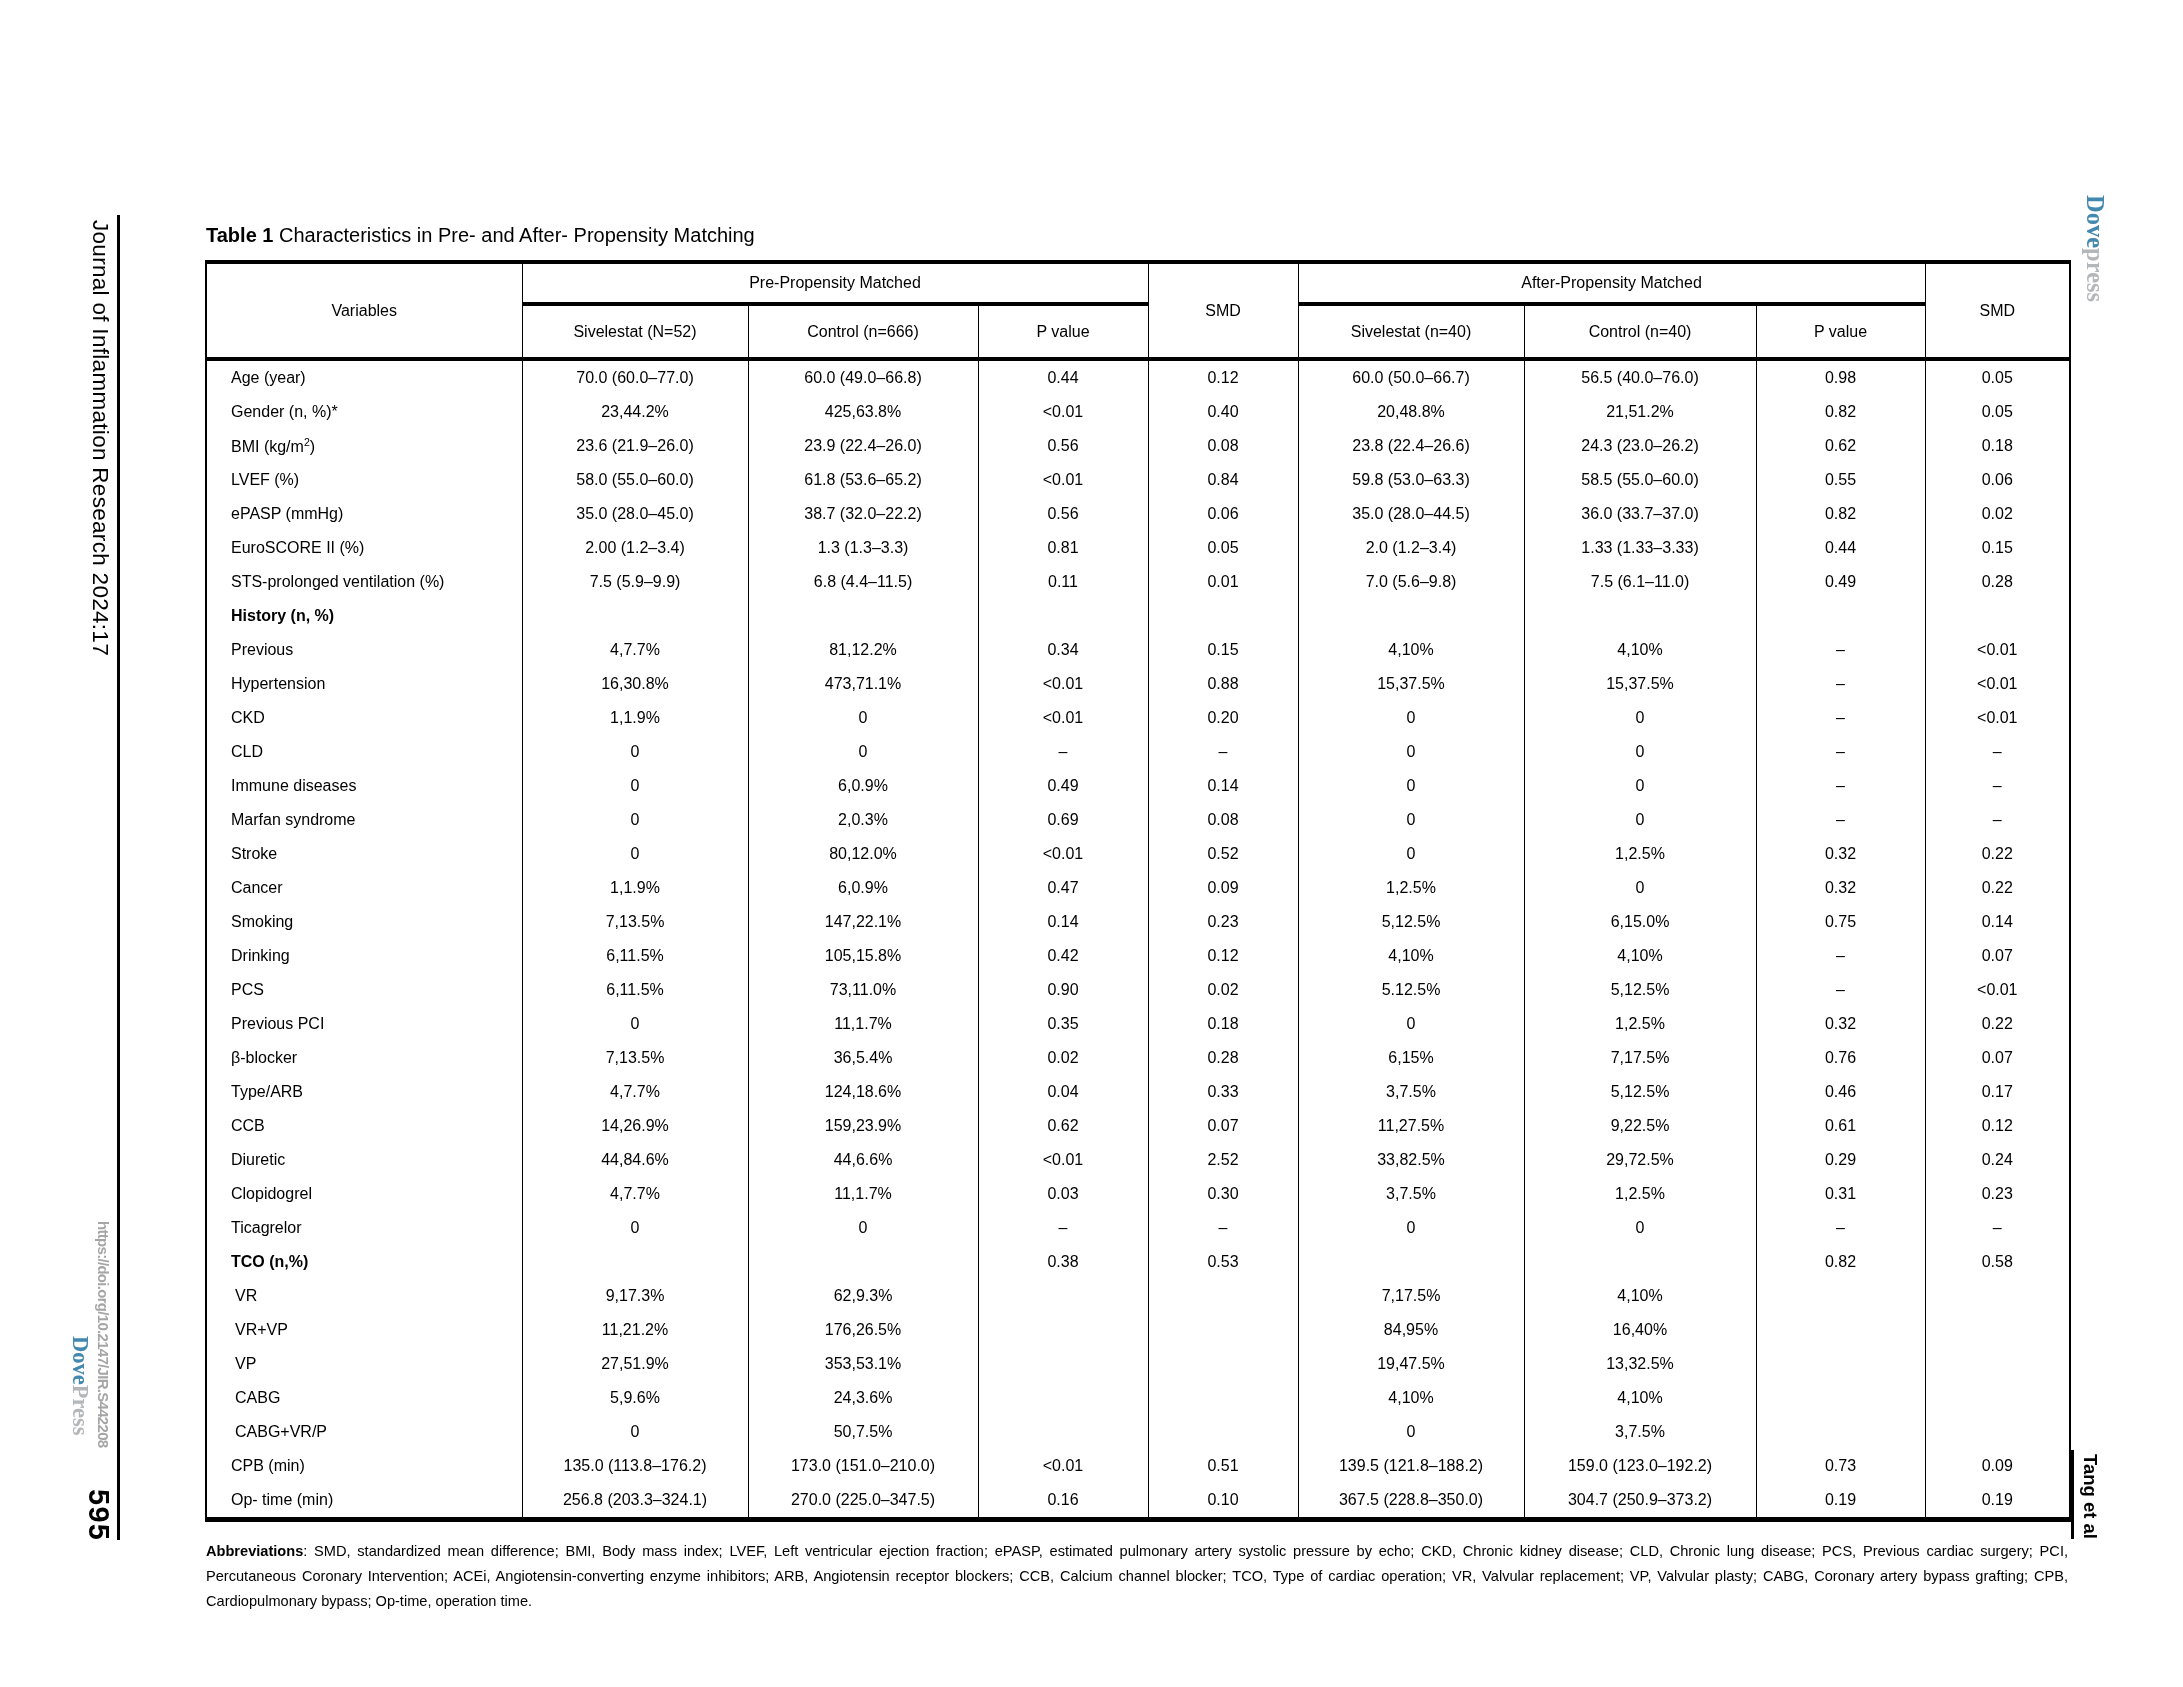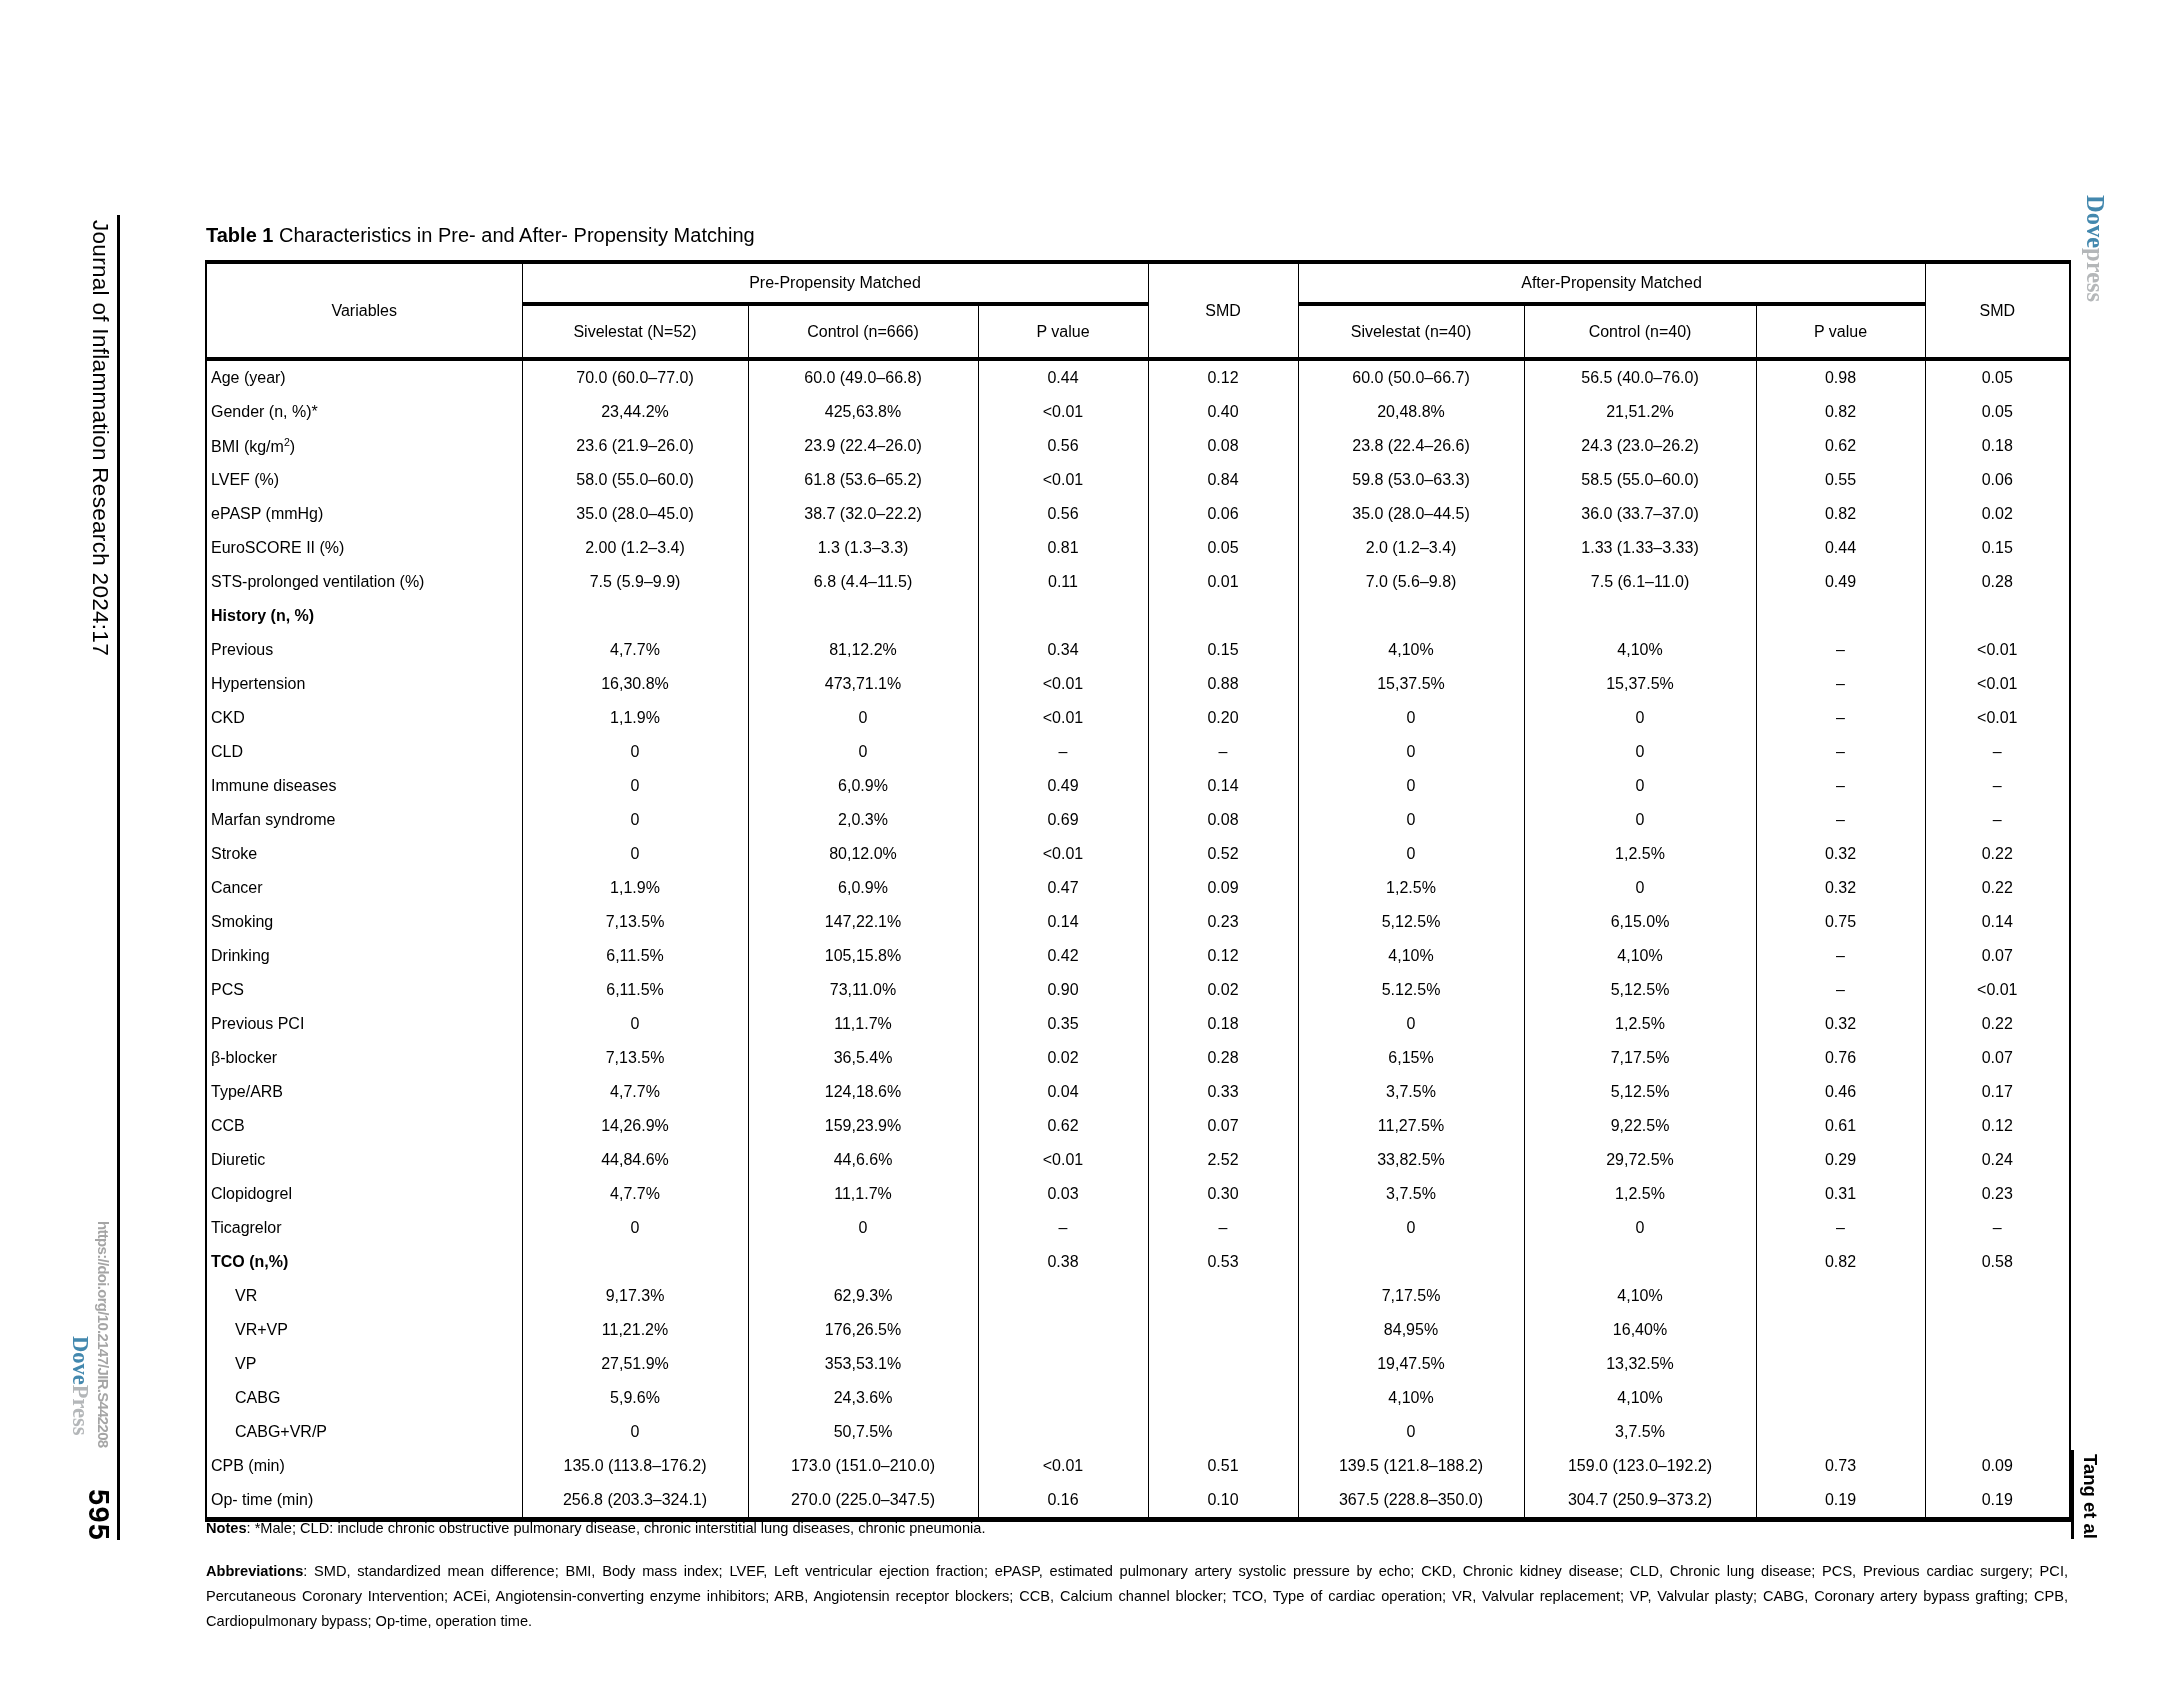--- a/index.html
+++ b/index.html
@@ -57,21 +57,21 @@
     text-align:center;
     vertical-align:middle;
     overflow:hidden;
   }
   thead th{ font-weight:bold; }
   th.group-row{ height:38px; border-bottom:4.6px solid #000; }
   th.corner{ vertical-align:top; text-align:left; padding:8px 0 0 9.3px; border-bottom:4.6px solid #000; }
   th.smd-head{ vertical-align:top; padding-top:8px; border-bottom:4.6px solid #000; }
   tr.subhead th{ height:51px; border-bottom:4.6px solid #000; }
   tbody td{ height:34px; }
-  tbody td.label{ text-align:left; padding-left:4px; }
+  tbody td.label{ text-align:left; padding-left:24px; }
   tbody td.label.bold{ font-weight:bold; }
   tbody td.label.indent{ padding-left:28px; }
   sup{ font-size:10.6px; }
 
   
   .notes-block{
     position:absolute; left:206px; top:1518px; width:1862px;
     font-size:14.6px; line-height:20px;
   }
   .notes-line b{ font-weight:bold; }
@@ -495,18 +495,17 @@
           <td>0.10</td>
           <td>367.5 (228.8–350.0)</td>
           <td>304.7 (250.9–373.2)</td>
           <td>0.19</td>
           <td>0.19</td>
         </tr>
       </tbody>
   </table>
 
   <div class="notes-block">
-    <div class="notes-line"><b>Notes</b><span>: *Male; CLD: include chronic obstructive pulmonary disease, chronic interstitial lung diseases, chronic pneumonia.</span></div>
     <div class="abbrev-line"><b>Abbreviations</b><span>: SMD, standardized mean difference; BMI, Body mass index; LVEF, Left ventricular ejection fraction; ePASP, estimated pulmonary artery systolic pressure by echo; CKD, Chronic kidney disease; CLD, Chronic lung disease; PCS, Previous cardiac surgery; PCI, Percutaneous Coronary Intervention; ACEi, Angiotensin-converting enzyme inhibitors; ARB, Angiotensin receptor blockers; CCB, Calcium channel blocker; TCO, Type of cardiac operation; VR, Valvular replacement; VP, Valvular plasty; CABG, Coronary artery bypass grafting; CPB, Cardiopulmonary bypass; Op-time, operation time.</span></div>
   </div>
 
 </div>
 
 
 </body></html>

